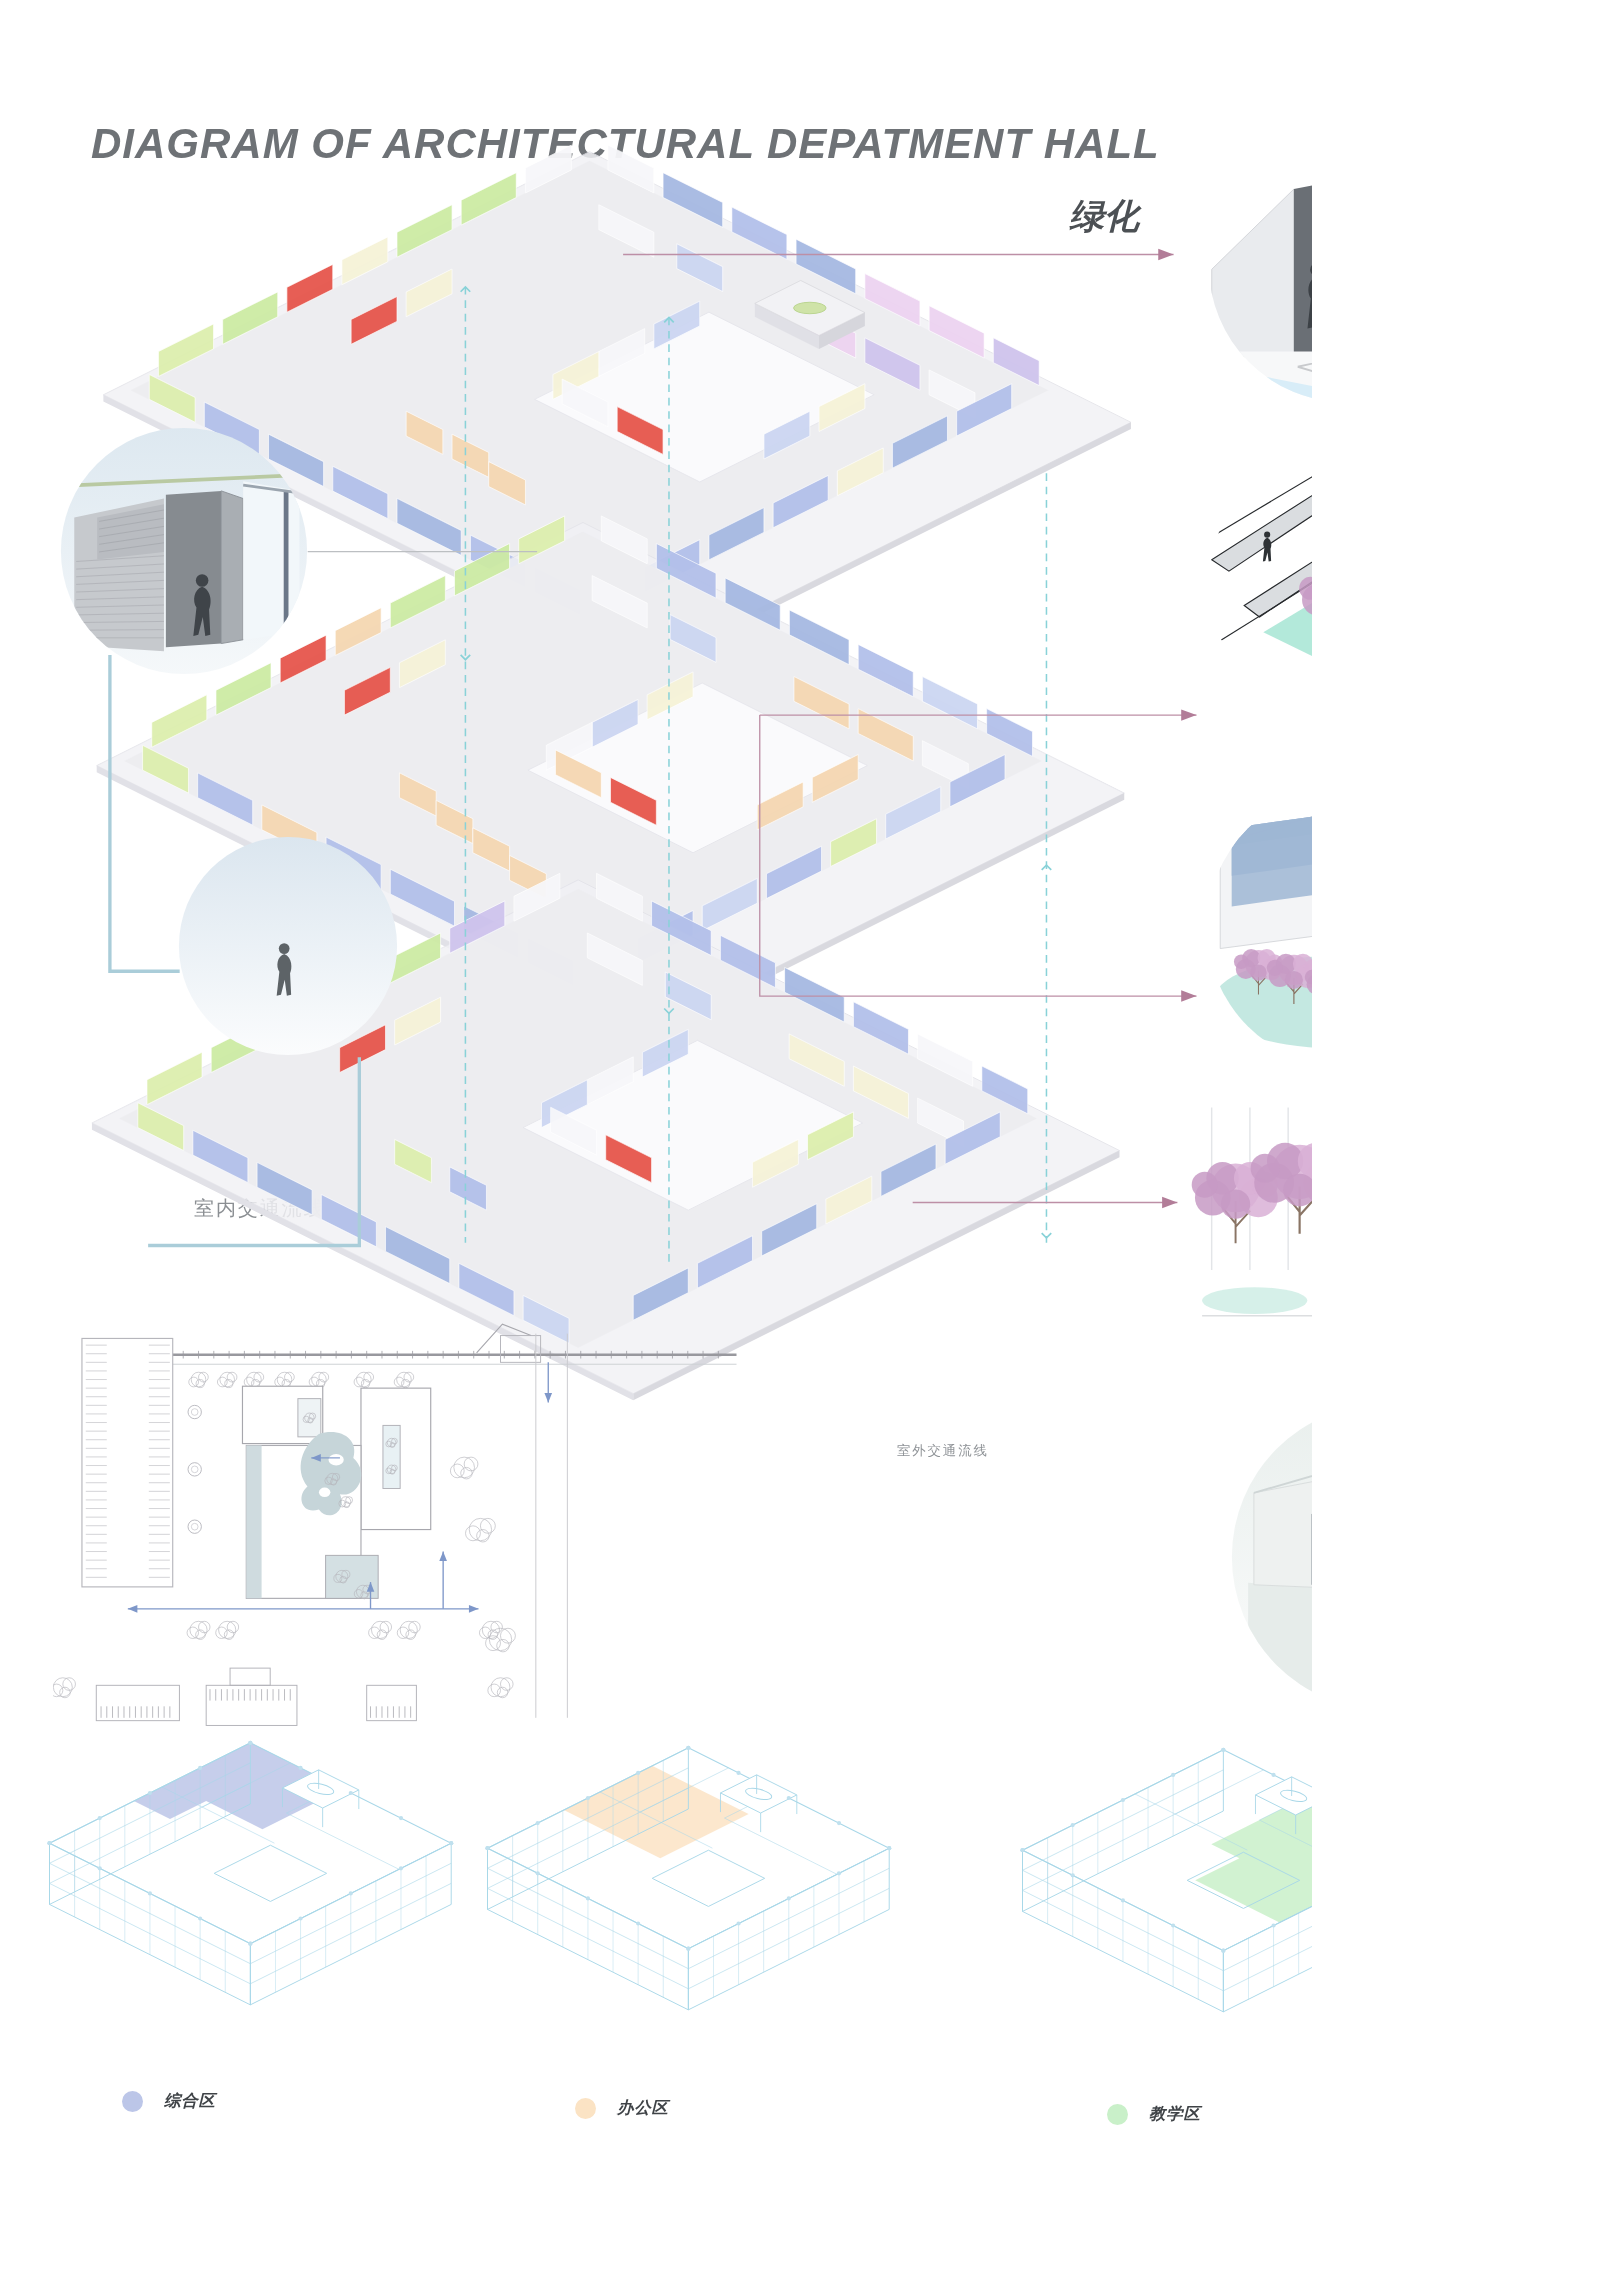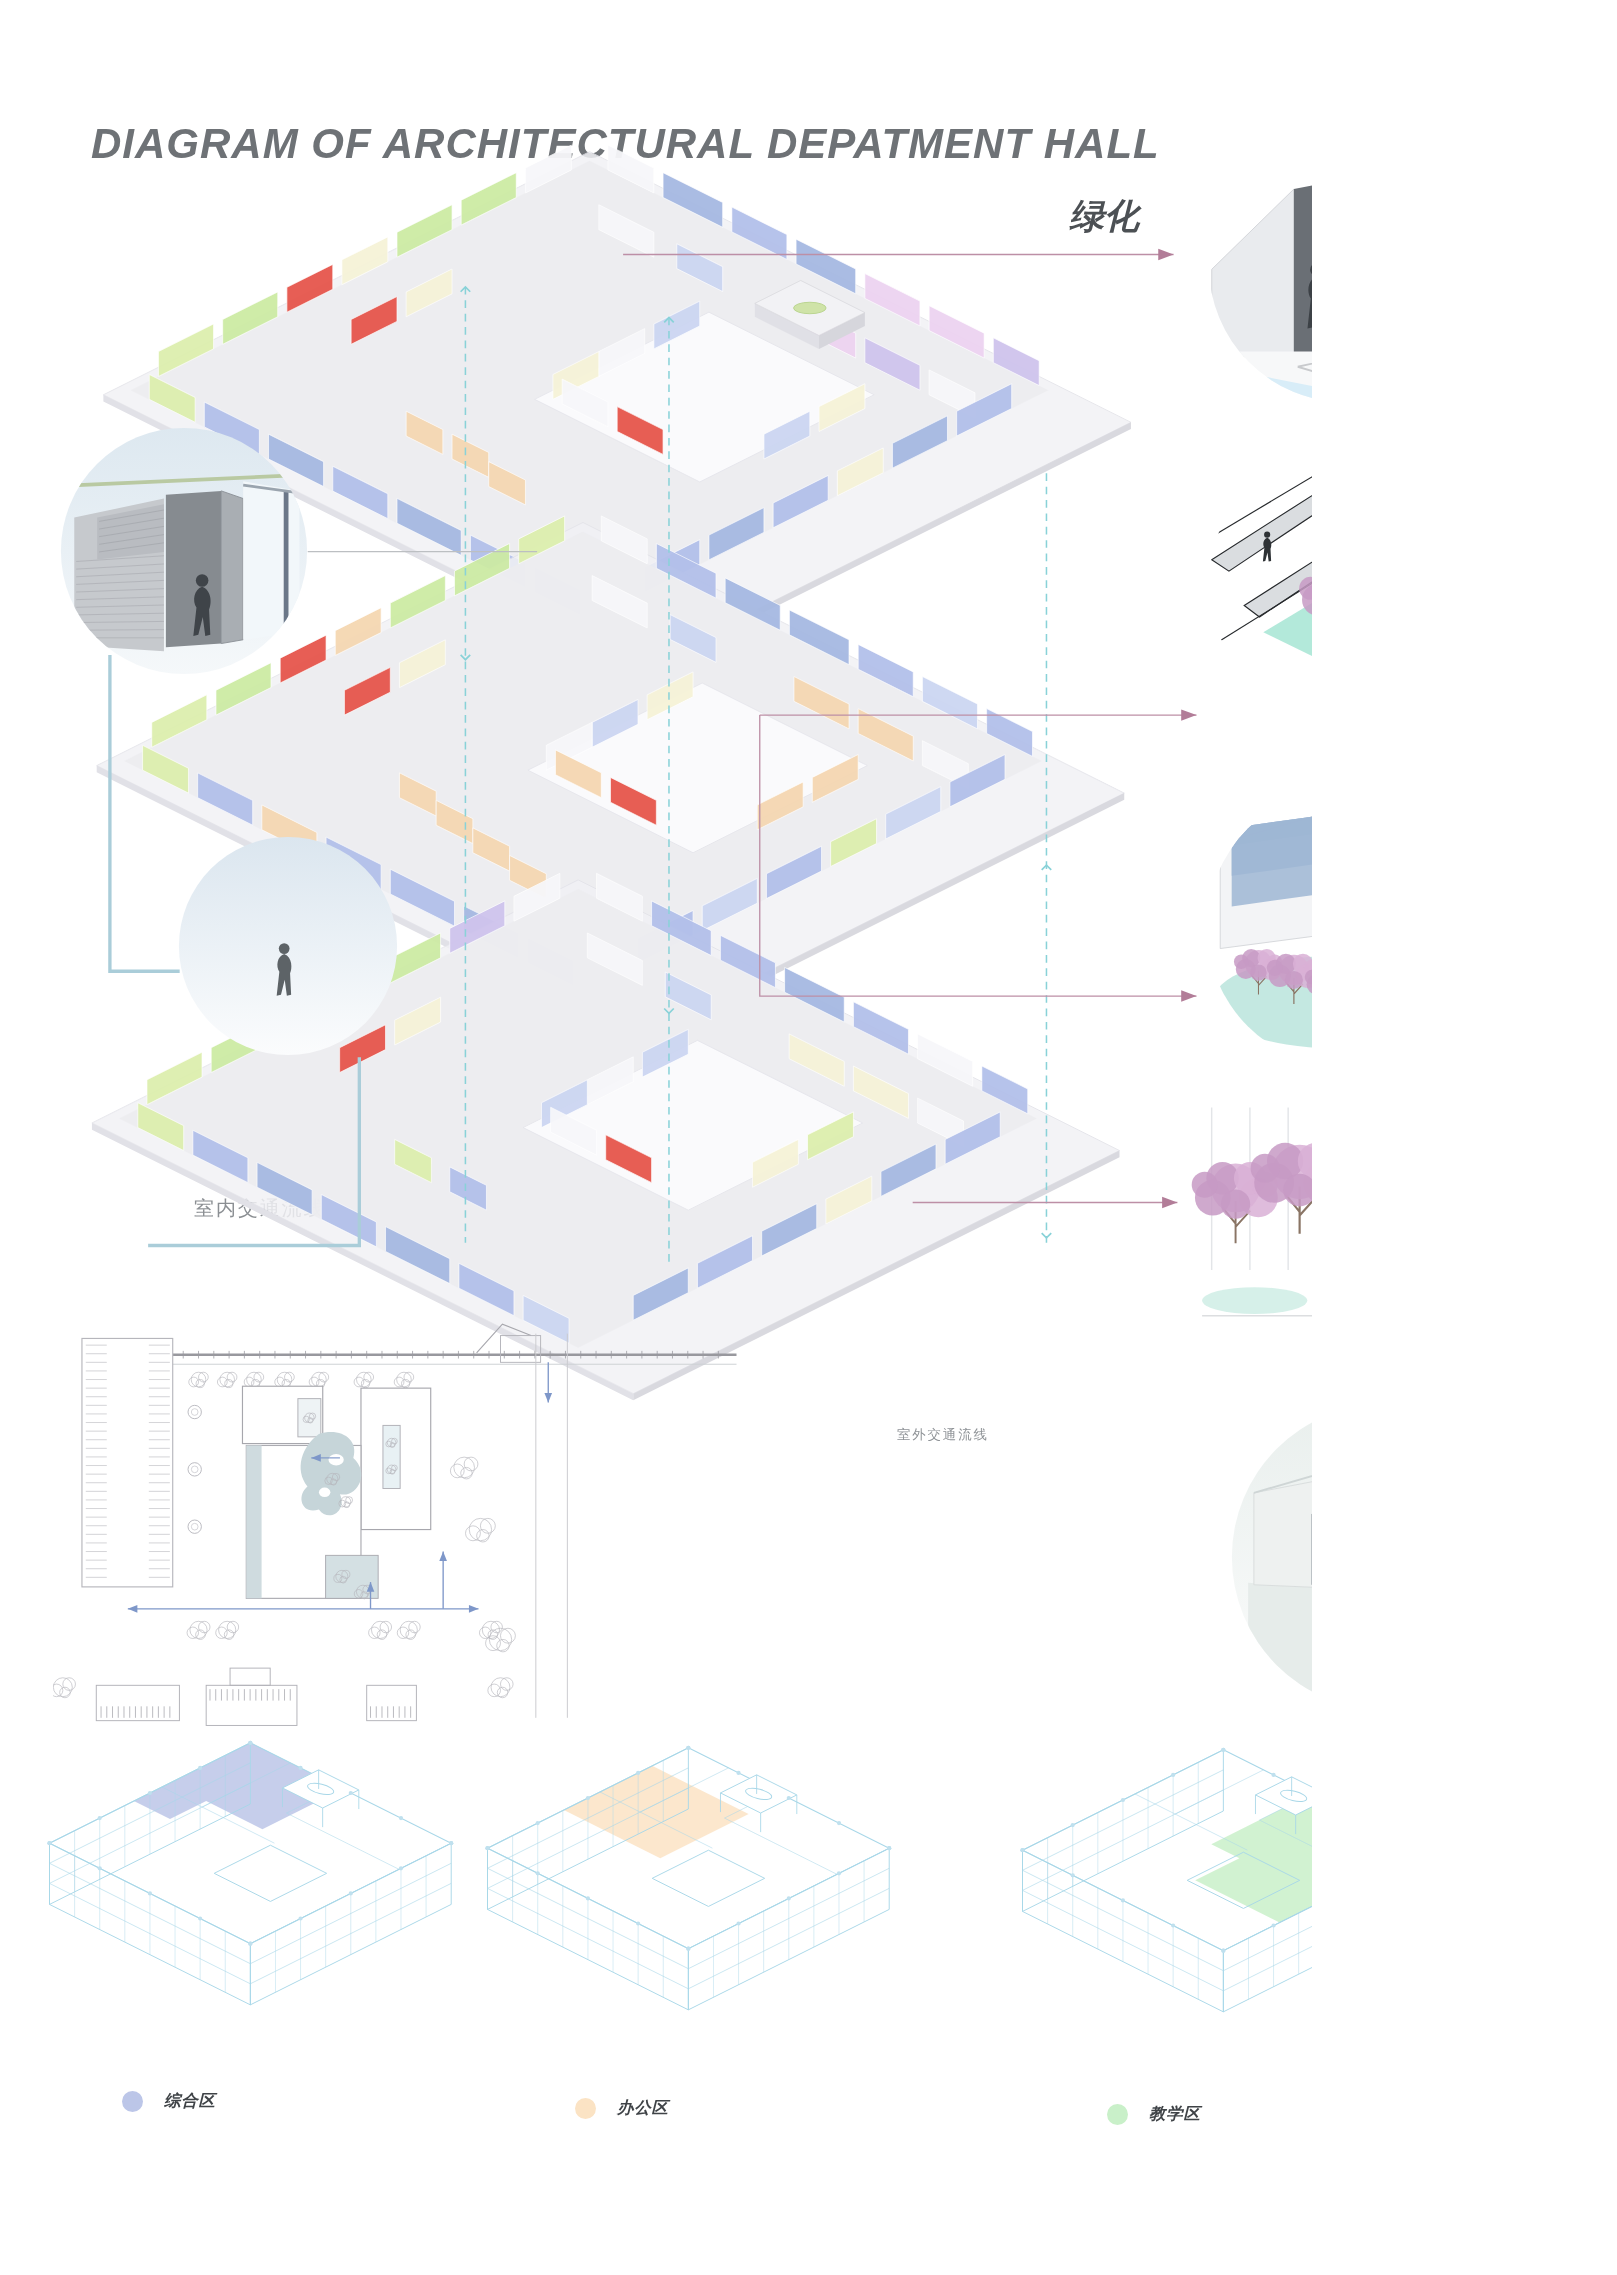--- a/index.html
+++ b/index.html
@@ -5,21 +5,21 @@
   html,body{margin:0;padding:0;background:#ffffff;}
   .board{position:relative;width:1312px;height:2276px;background:#ffffff;overflow:hidden;
          font-family:"Liberation Sans",sans-serif;}
   #title{position:absolute;left:91px;top:92px;font-size:42px;font-weight:700;font-style:italic;
          color:#6e7276;letter-spacing:1px;white-space:nowrap;}
   .tlegend{position:absolute;left:96px;top:185px;}
   .tlegend div{font-size:23px;font-weight:600;font-style:italic;color:#77797d;line-height:43px;white-space:nowrap;}
   #greening{position:absolute;left:1069px;top:193px;font-size:35px;font-weight:600;font-style:italic;color:#4c5054;}
   #indoor{position:absolute;left:194px;top:1195px;font-size:20px;color:#8b8f93;letter-spacing:1.9px;}
   .otext{position:absolute;left:897px;top:1426px;width:279px;}
-  .ot-head{font-size:13.4px;color:#8e9296;margin-bottom:19px;letter-spacing:1.9px;}
+  .ot-head{font-size:13.4px;color:#8e9296;margin-bottom:19px;letter-spacing:1.9px;margin-top:16px;}
   .ot-body{font-size:12.4px;line-height:1.63;color:#9da1a5;text-align:justify;}
   svg{position:absolute;display:block;}
   #overlay{left:0;top:0;pointer-events:none;}
   #c1svg{left:59px;top:426px;}  #c2svg{left:177px;top:835px;}
   #img1{left:1206px;top:126px;} #img2{left:1206px;top:445px;}
   #img3{left:1203px;top:784px;} #img4{left:1183px;top:1069px;}
   #img5{left:1229px;top:1401px;}
   #site{left:53px;top:1305px;}
   #wf1{left:38px;top:1716px;} #wf2{left:476px;top:1721px;} #wf3{left:1011px;top:1723px;}
   .zrow{position:absolute;display:flex;align-items:center;gap:21px;}

